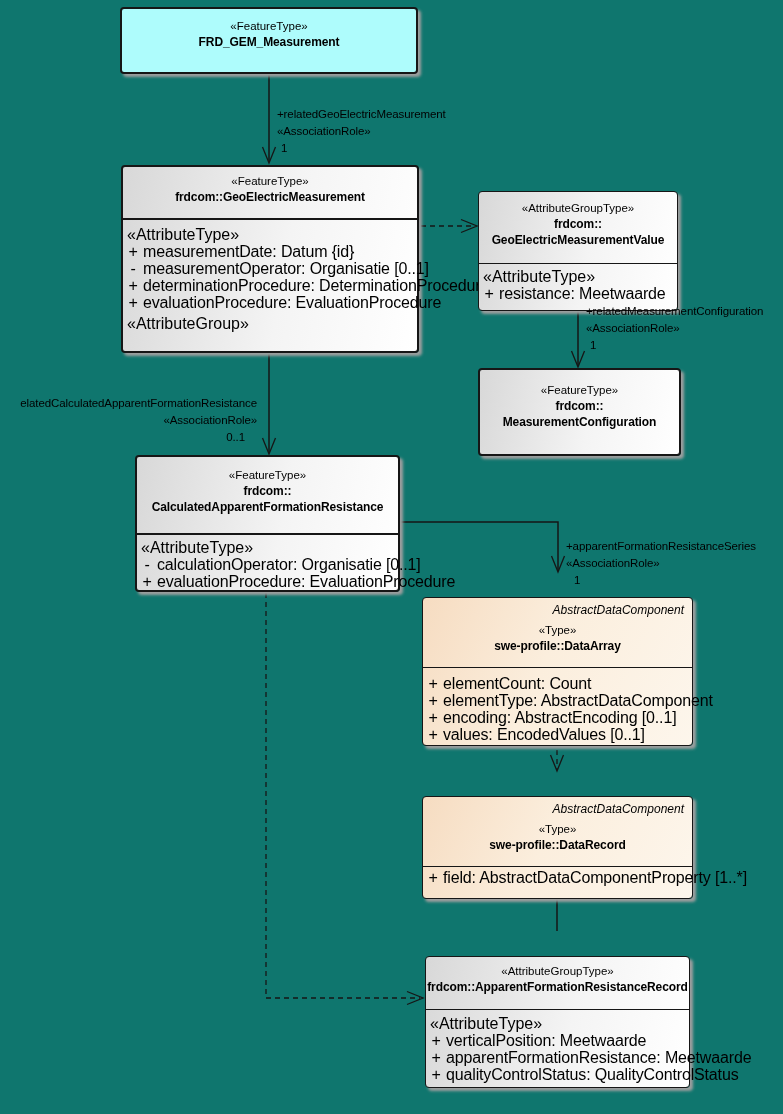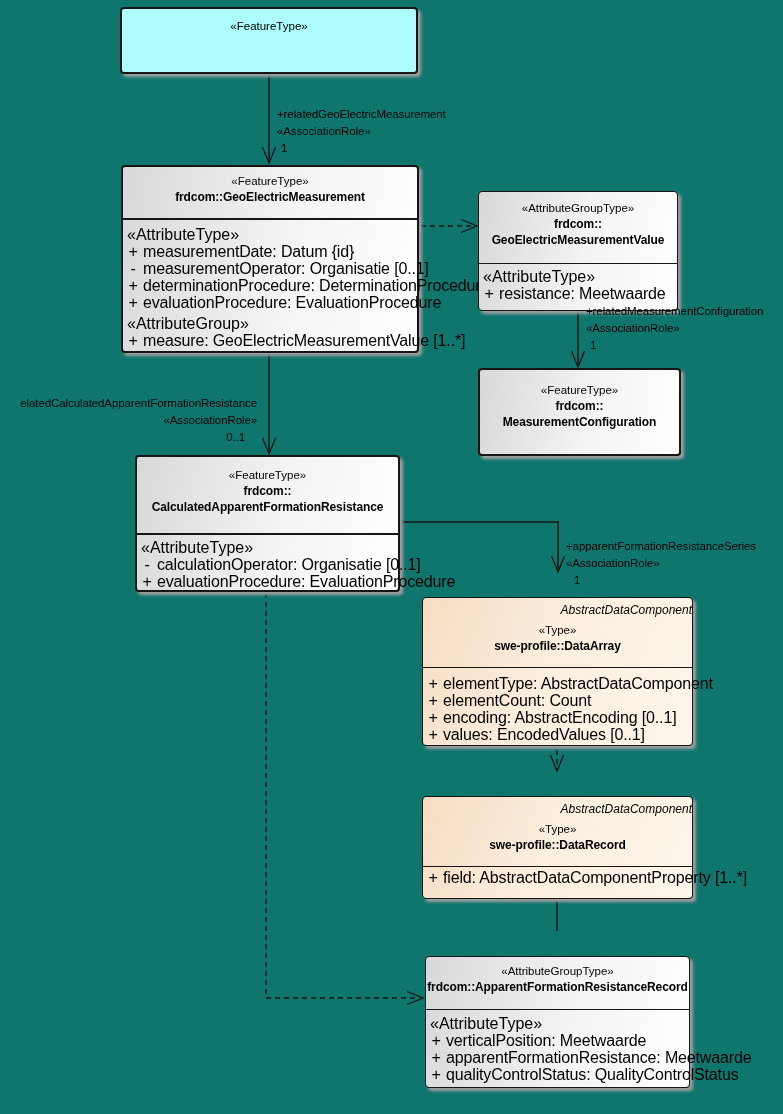--- a/index.html
+++ b/index.html
@@ -16,21 +16,21 @@
     box-shadow:3px 3px 3px #9f9f9f;
     background:linear-gradient(100deg,#d8d8d8 0%,#f4f4f4 55%,#ffffff 100%);
   }
   .cls.thin { border-width:1.5px;margin-top:24px; }
   .cls.cyan { background:#aefcfc; }
   .cls.peach { background:linear-gradient(115deg,#f6dcc1 0%,#fbeedd 45%,#fdf6ec 100%); }
 
   .hdr { text-align:center; padding-top:6px; line-height:16px; }
   .stereo { font-size:11.5px; }
   .cname { font-size:12px; font-weight:bold; letter-spacing:-0.1px; }
-  .parent-label { font-size:12px; font-style:italic; text-align:right; padding:5px 0 0 0; line-height:15px; }
+  .parent-label { font-size:12px; font-style:italic; text-align:right; padding:5px 8px 0 0; line-height:15px; }
   .compartment { border-top:2px solid #161616; padding:7px 0 0 0; }
   .thin .compartment { border-top-width:1.5px; }
   .attr-stereo { font-size:16px; padding-left:4px; line-height:16px; }
   .attr-row { font-size:16px; line-height:17px; white-space:nowrap; letter-spacing:-0.15px; }
   .attr-row .vis { display:inline-block; width:20px; text-align:center; }
   .gap { height:5px; }
 
   .conn-label { position:absolute; font-size:11.5px; line-height:17px; white-space:nowrap; letter-spacing:-0.1px; }
   .conn-label.right { text-align:right; }
   .mult { font-size:11.5px; }
@@ -79,37 +79,37 @@
 
     <g>
       <path d="M266,593 V998 H420" stroke="#161616" stroke-width="1.3" stroke-dasharray="5 4" fill="none"></path>
       <path d="M407,991.5 L423,998 L407,1004.5" stroke="#161616" stroke-width="1.3" fill="none"></path>
     </g>
   </svg>
 
   <div class="cls cyan" style="left:120px; top:7px; width:298px; height:67px;">
     <div class="hdr" style="padding-top:9px;">
       <div class="stereo">«FeatureType»</div>
+      <div class="cname">FRD_GEM_Measurement</div>
     </div>
   </div>
 
   <div class="cls" style="left:121px; top:165px; width:298px; height:188px;">
     <div class="hdr" style="height:45px;">
       <div class="stereo">«FeatureType»</div>
       <div class="cname">frdcom::GeoElectricMeasurement</div>
     </div>
     <div class="compartment">
       <div class="attr-stereo">«AttributeType»</div>
       <div class="attr-row"><span class="vis">+</span><span>measurementDate: Datum {id}</span></div>
       <div class="attr-row"><span class="vis">-</span><span>measurementOperator: Organisatie [0..1]</span></div>
       <div class="attr-row"><span class="vis">+</span><span>determinationProcedure: DeterminationProcedure</span></div>
       <div class="attr-row"><span class="vis">+</span><span>evaluationProcedure: EvaluationProcedure</span></div>
       <div class="gap"></div>
       <div class="attr-stereo">«AttributeGroup»</div>
-      <div class="attr-row"><span class="vis">+</span><span>measure: GeoElectricMeasurementValue [1..*]</span></div>
     </div>
   </div>
 
   <div class="cls thin" style="left:478px; top:167px; width:200px; height:120px;">
     <div class="hdr" style="height:63px; padding-top:8px;">
       <div class="stereo">«AttributeGroupType»</div>
       <div class="cname">frdcom::</div>
       <div class="cname">GeoElectricMeasurementValue</div>
     </div>
     <div class="compartment" style="padding-top:5px;">
@@ -141,22 +141,22 @@
 
   <div class="cls thin peach" style="left:422px; top:573px; width:271px; height:149px;">
     <div style="height:69px;">
       <div class="parent-label">AbstractDataComponent</div>
       <div class="hdr" style="padding-top:4px;">
         <div class="stereo">«Type»</div>
         <div class="cname">swe-profile::DataArray</div>
       </div>
     </div>
     <div class="compartment">
+      <div class="attr-row"><span class="vis">+</span><span>elementCount: Count</span></div>
       <div class="attr-row"><span class="vis">+</span><span>elementType: AbstractDataComponent</span></div>
-      <div class="attr-row"><span class="vis">+</span><span>elementCount: Count</span></div>
       <div class="attr-row"><span class="vis">+</span><span>encoding: AbstractEncoding [0..1]</span></div>
       <div class="attr-row"><span class="vis">+</span><span>values: EncodedValues [0..1]</span></div>
     </div>
   </div>
 
   <div class="cls thin peach" style="left:422px; top:772px; width:271px; height:103px;">
     <div style="height:69px;">
       <div class="parent-label">AbstractDataComponent</div>
       <div class="hdr" style="padding-top:4px;">
         <div class="stereo">«Type»</div>

